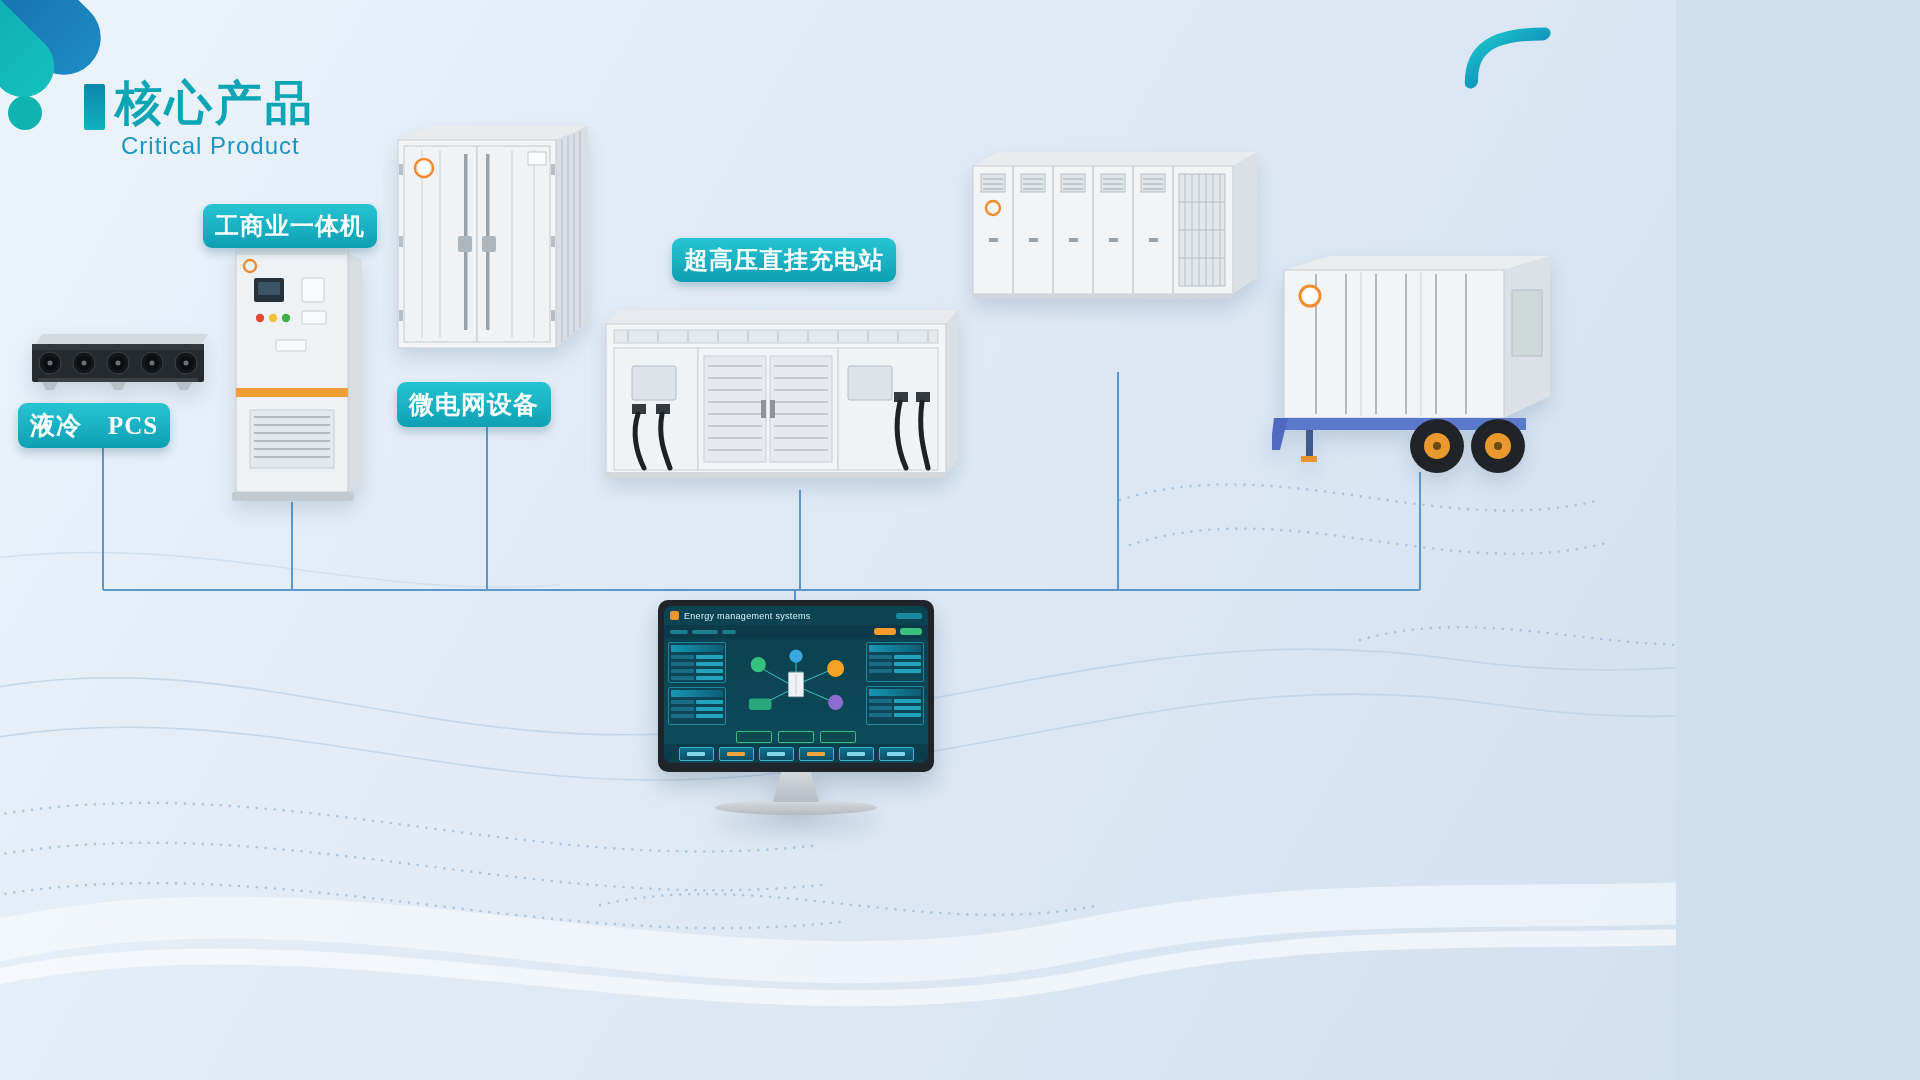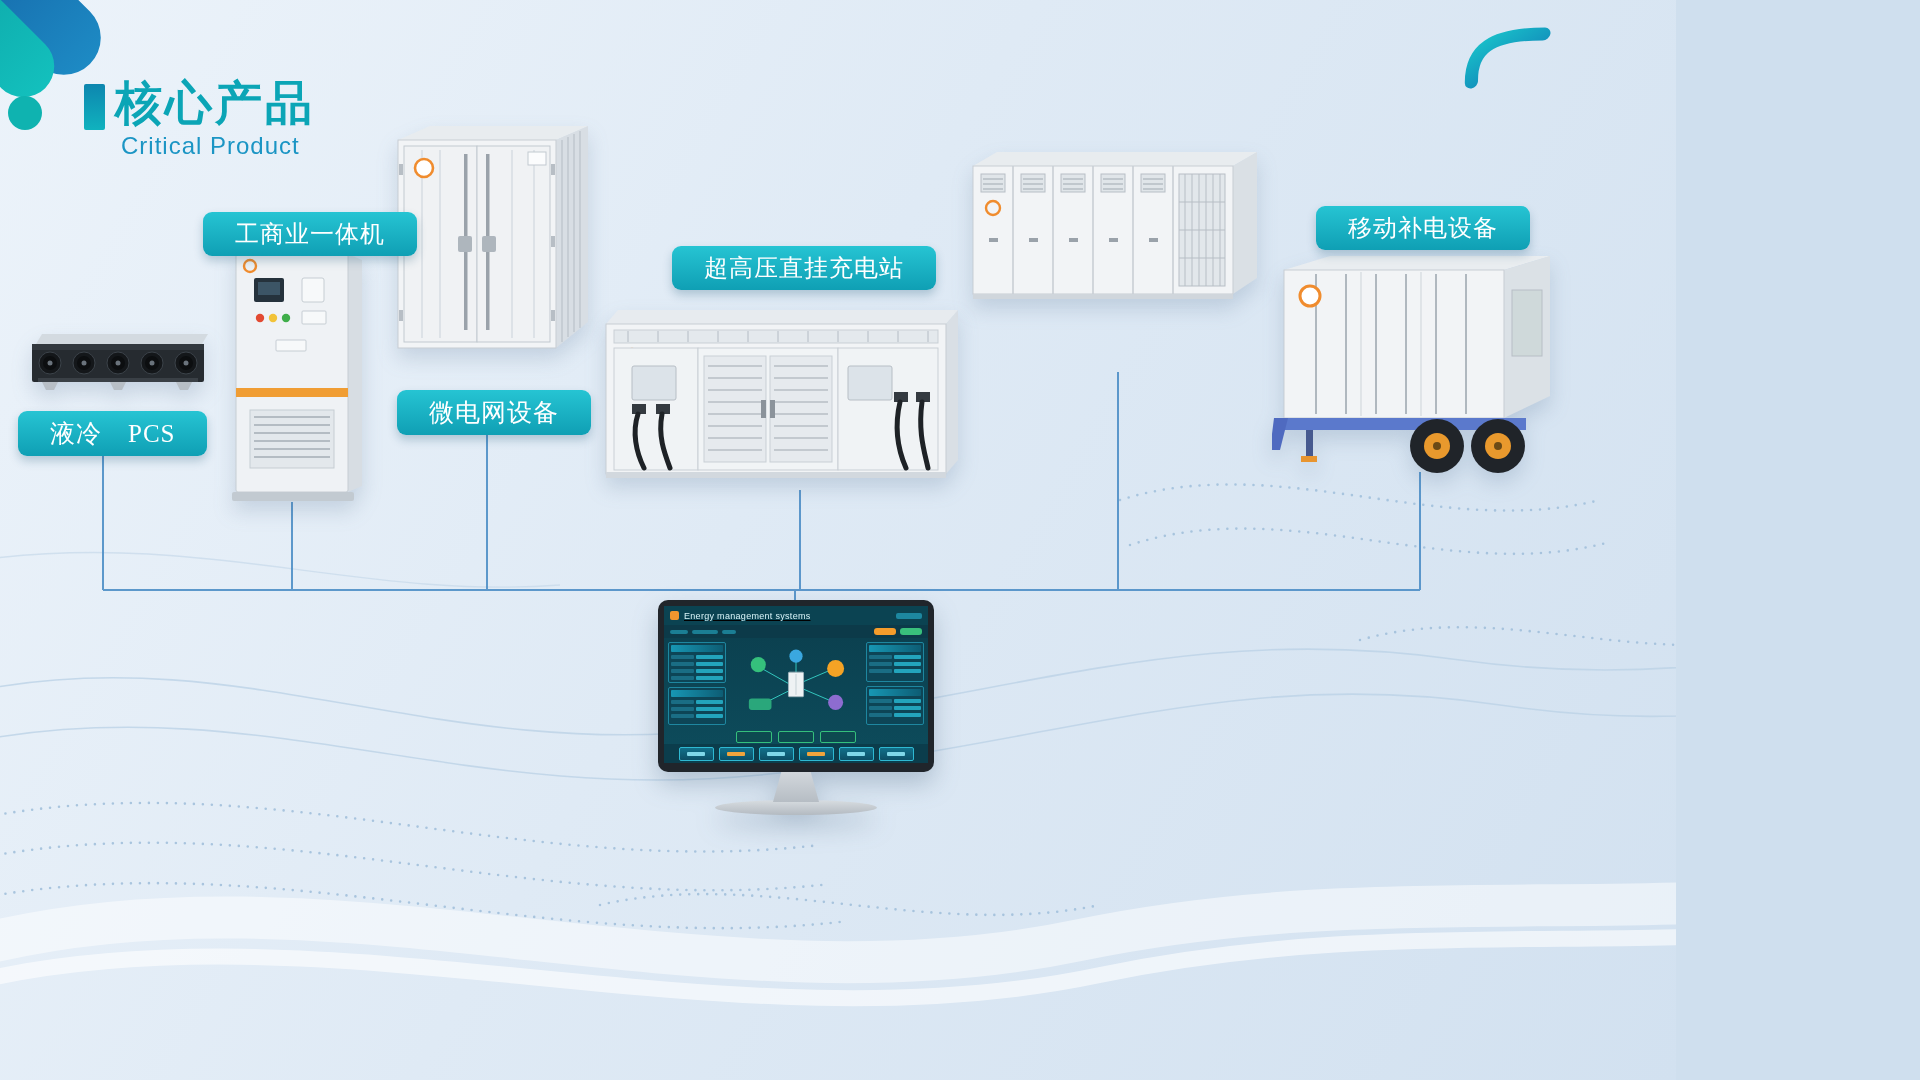--- a/index.html
+++ b/index.html
@@ -21,36 +21,36 @@
 
   
   .title-block{position:absolute;left:84px;top:76px;}
   .title-bar{position:absolute;left:0;top:8px;width:21px;height:46px;border-radius:2px;
     background:linear-gradient(180deg,#0d86af,#10b2be);}
   .title-text{margin-left:31px;font-size:47px;font-weight:800;letter-spacing:3px;color:#0ba5b6;line-height:1.15;}
   .subtitle-text{margin-left:37px;margin-top:2px;font-size:24px;font-weight:400;letter-spacing:1px;color:#1b95c4;}
 
   
   .pill{position:absolute;display:inline-flex;align-items:center;justify-content:center;
-    padding:6px 32px;border-radius:9px;color:#ffffff;
+    padding:6px 12px;border-radius:9px;color:#ffffff;
     background:linear-gradient(180deg,#26c4d3,#0f9fb4);
-    font-family:"Liberation Serif","DejaVu Serif",serif;font-weight:400;font-size:25px;
-    letter-spacing:1px;white-space:nowrap;box-shadow:0 5px 10px rgba(20,80,110,.25);z-index:4;margin-top:8px;}
+    font-family:"Liberation Serif","DejaVu Serif",serif;font-weight:700;font-size:25px;
+    letter-spacing:1px;white-space:nowrap;box-shadow:0 5px 10px rgba(20,80,110,.25);z-index:4;}
 
   .product{position:absolute;z-index:3;filter:drop-shadow(0 10px 10px rgba(70,100,135,.20));}
   .connectors{position:absolute;left:0;top:0;z-index:1;}
   .bg-waves{position:absolute;left:0;top:0;z-index:0;}
   .logo-svg{position:absolute;left:1452px;top:22px;z-index:3;}
 
   
   .monitor{position:absolute;left:658px;top:600px;width:276px;z-index:5;
     filter:drop-shadow(0 12px 12px rgba(60,90,120,.28));}
   .mon-bezel{background:#20252b;border-radius:10px;padding:6px 6px 9px 6px;box-sizing:border-box;height:172px;}
-  .mon-screen{height:100%;background:linear-gradient(180deg,#0b3e4d,#0d4c5c);border-radius:0;
-    display:flex;flex-direction:column;overflow:hidden;text-decoration:underline;}
+  .mon-screen{height:100%;background:linear-gradient(180deg,#0b3e4d,#0d4c5c);border-radius:8px;
+    display:flex;flex-direction:column;overflow:hidden;}
   .scr-header{height:19px;flex:0 0 auto;background:#0b4352;display:flex;align-items:center;gap:5px;padding:0 6px;}
   .scr-logo{width:9px;height:9px;border-radius:2px;background:#f0962e;flex:0 0 auto;}
   .scr-title{font-size:9px;color:#d8f3f8;letter-spacing:.3px;white-space:nowrap;overflow:hidden;}
   .scr-clock{margin-left:auto;width:26px;height:6px;border-radius:2px;background:#1d87a0;flex:0 0 auto;}
   .scr-status{height:13px;flex:0 0 auto;background:#0c3a49;display:flex;align-items:center;gap:4px;padding:0 6px;}
   .sbar{height:4px;border-radius:2px;background:#1b7license;}
   .sbar{background:#1b7e94;}
   .sbar.w18{width:18px}.sbar.w26{width:26px}.sbar.w14{width:14px}
   .chip{width:22px;height:7px;border-radius:3px;flex:0 0 auto;}
   .chip.orange{margin-left:auto;background:#f59c2b;}
@@ -536,15 +536,14 @@
       </div>
     </div>
     <div class="mon-neck"></div>
     <div class="mon-base"></div>
   </div>
 
   <div class="pill" style="left:18px;top:403px;">液冷　PCS</div>
   <div class="pill" style="left:203px;top:204px;font-size:24px;">工商业一体机</div>
   <div class="pill" style="left:397px;top:382px;">微电网设备</div>
   <div class="pill" style="left:672px;top:238px;font-size:24px;text-align:right;">超高压直挂充电站</div>
-  <div class="pill" style="left:1316px;top:198px;font-size:24px;">移动补电设备</div>
 
 </div>
 
 </body></html>

